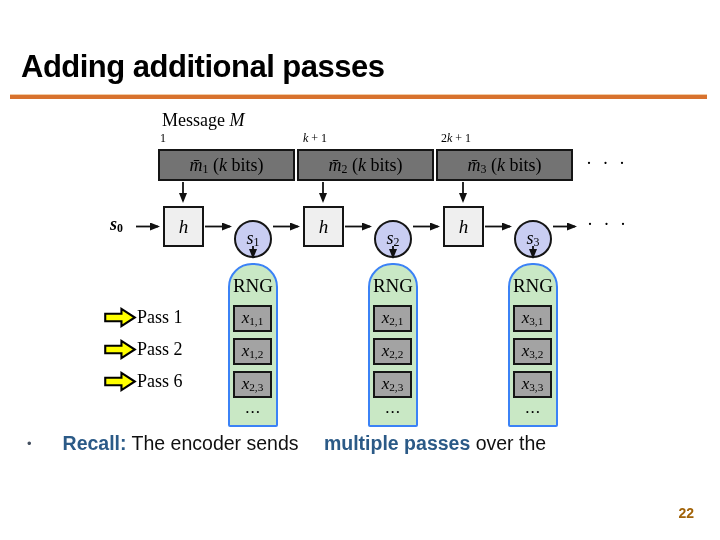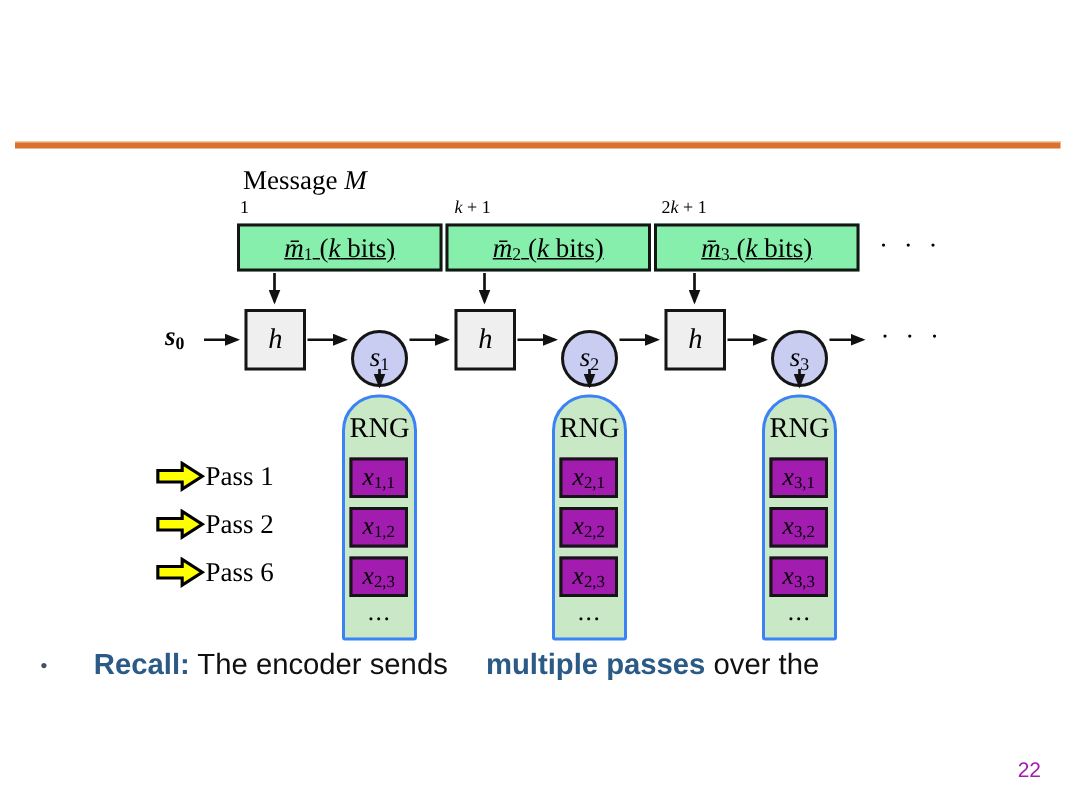--- a/index.html
+++ b/index.html
@@ -16,70 +16,71 @@
   .serif{font-family:"Liberation Serif","DejaVu Serif",serif;}
   .seg-i{font-style:italic;}
   .seg-sub{font-size:0.66em;vertical-align:-0.2em;}
   .seg-b{font-weight:700;margin-left:20px;}
   .seg-blue{color:#2B5A87;}
 
   .msg-label{position:absolute;left:162px;top:110px;font-size:18px;}
   .idx{position:absolute;top:131px;font-size:12px;}
   .idx0{left:160px}.idx1{left:303px}.idx2{left:441px}
 
-  .mblock{position:absolute;top:149px;width:137px;height:32px;background:#86efac;
+  .mblock{position:absolute;top:149px;width:137px;height:32px;background:#737373;
           border:2px solid #151515;box-sizing:border-box;text-align:center;
-          line-height:28px;font-size:18px;text-decoration:underline;}
+          line-height:28px;font-size:18px;}
   .b0{left:158px}.b1{left:297px}.b2{left:436px}
 
   .dots{position:absolute;font-size:18px;letter-spacing:3px;}
   .dots-blocks{left:586px;top:153px;}
   .dots-chain{left:587px;top:214px;}
 
   .s0{position:absolute;left:110px;top:214px;font-size:18px;font-weight:bold;}
   .hbox{position:absolute;top:206px;width:41px;height:41px;background:#EFEFEF;
         border:2px solid #151515;box-sizing:border-box;text-align:center;
         line-height:37px;font-size:19px;}
   .h0{left:163px}.h1{left:303px}.h2{left:443px}
   .scircle{position:absolute;top:220px;width:38px;height:38px;border-radius:50%;
            background:#C9CDF2;border:2px solid #151515;box-sizing:border-box;
            text-align:center;line-height:33px;font-size:18px;}
   .c0{left:234px}.c1{left:374px}.c2{left:514px}
 
   .rng{position:absolute;top:263px;width:50px;height:164px;background:#C9E8C5;
        border:2px solid #3b82f6;border-radius:24px 24px 2px 2px;box-sizing:border-box;}
   .rng0{left:228px}.rng1{left:368px}.rng2{left:508px}
   .rng-title{text-align:center;margin-top:10px;font-size:19px;}
-  .cell{position:absolute;left:3px;width:39px;height:27px;background:#a21caf;
+  .cell{position:absolute;left:3px;width:39px;height:27px;background:#a3a3a3;
         border:2px solid #151515;box-sizing:border-box;text-align:center;
         line-height:22px;font-size:17px;}
   .cell-1{top:40px}.cell-2{top:73px}.cell-3{top:106px}
   .cell-dots{position:absolute;top:133px;width:100%;text-align:center;font-size:17px;
              letter-spacing:1px;}
 
   .pass{position:absolute;left:104px;height:22px;display:flex;align-items:center;gap:0;text-align:right;}
   .pass1{top:306px}.pass2{top:338px}.pass3{top:370px}
   .pass-arrow{width:33px;height:21px;display:block;}
   .pass-label{font-size:18px;}
 
   .connectors{position:absolute;left:0;top:0;width:720px;height:540px;pointer-events:none;}
 
   
   .bullet-row{position:absolute;left:27px;top:432px;width:645px;display:flex;}
   .bullet-marker{font-size:13px;color:#445060;line-height:24px;margin-right:11px;}
   .bullet-text{font-size:19.5px;line-height:23.5px;color:#101010;}
 
-  .page-num{position:absolute;right:26px;top:505px;font-size:14px;font-weight:400;
-            color:#a21caf;}
+  .page-num{position:absolute;right:26px;top:505px;font-size:14px;font-weight:700;
+            color:#a16207;}
 </style>
 </head>
 <body>
 
 <div class="slide">
 
+  <h1 class="title">Adding additional passes</h1>
   <div class="rule"></div>
 
   <div>
 
     <div class="msg-label serif"><span class="">Message </span><span class="seg-i">M</span></div>
     <div class="idx idx0 serif"><span class="">1</span></div>
     <div class="idx idx1 serif"><span class="seg-i">k</span><span class=""> + 1</span></div>
     <div class="idx idx2 serif"><span class="">2</span><span class="seg-i">k</span><span class=""> + 1</span></div>
 
     <div class="mblock b0 serif"><span class="seg-i">m̄</span><span class="seg-sub">1</span><span class=""> (</span><span class="seg-i">k</span><span class=""> bits)</span></div>

